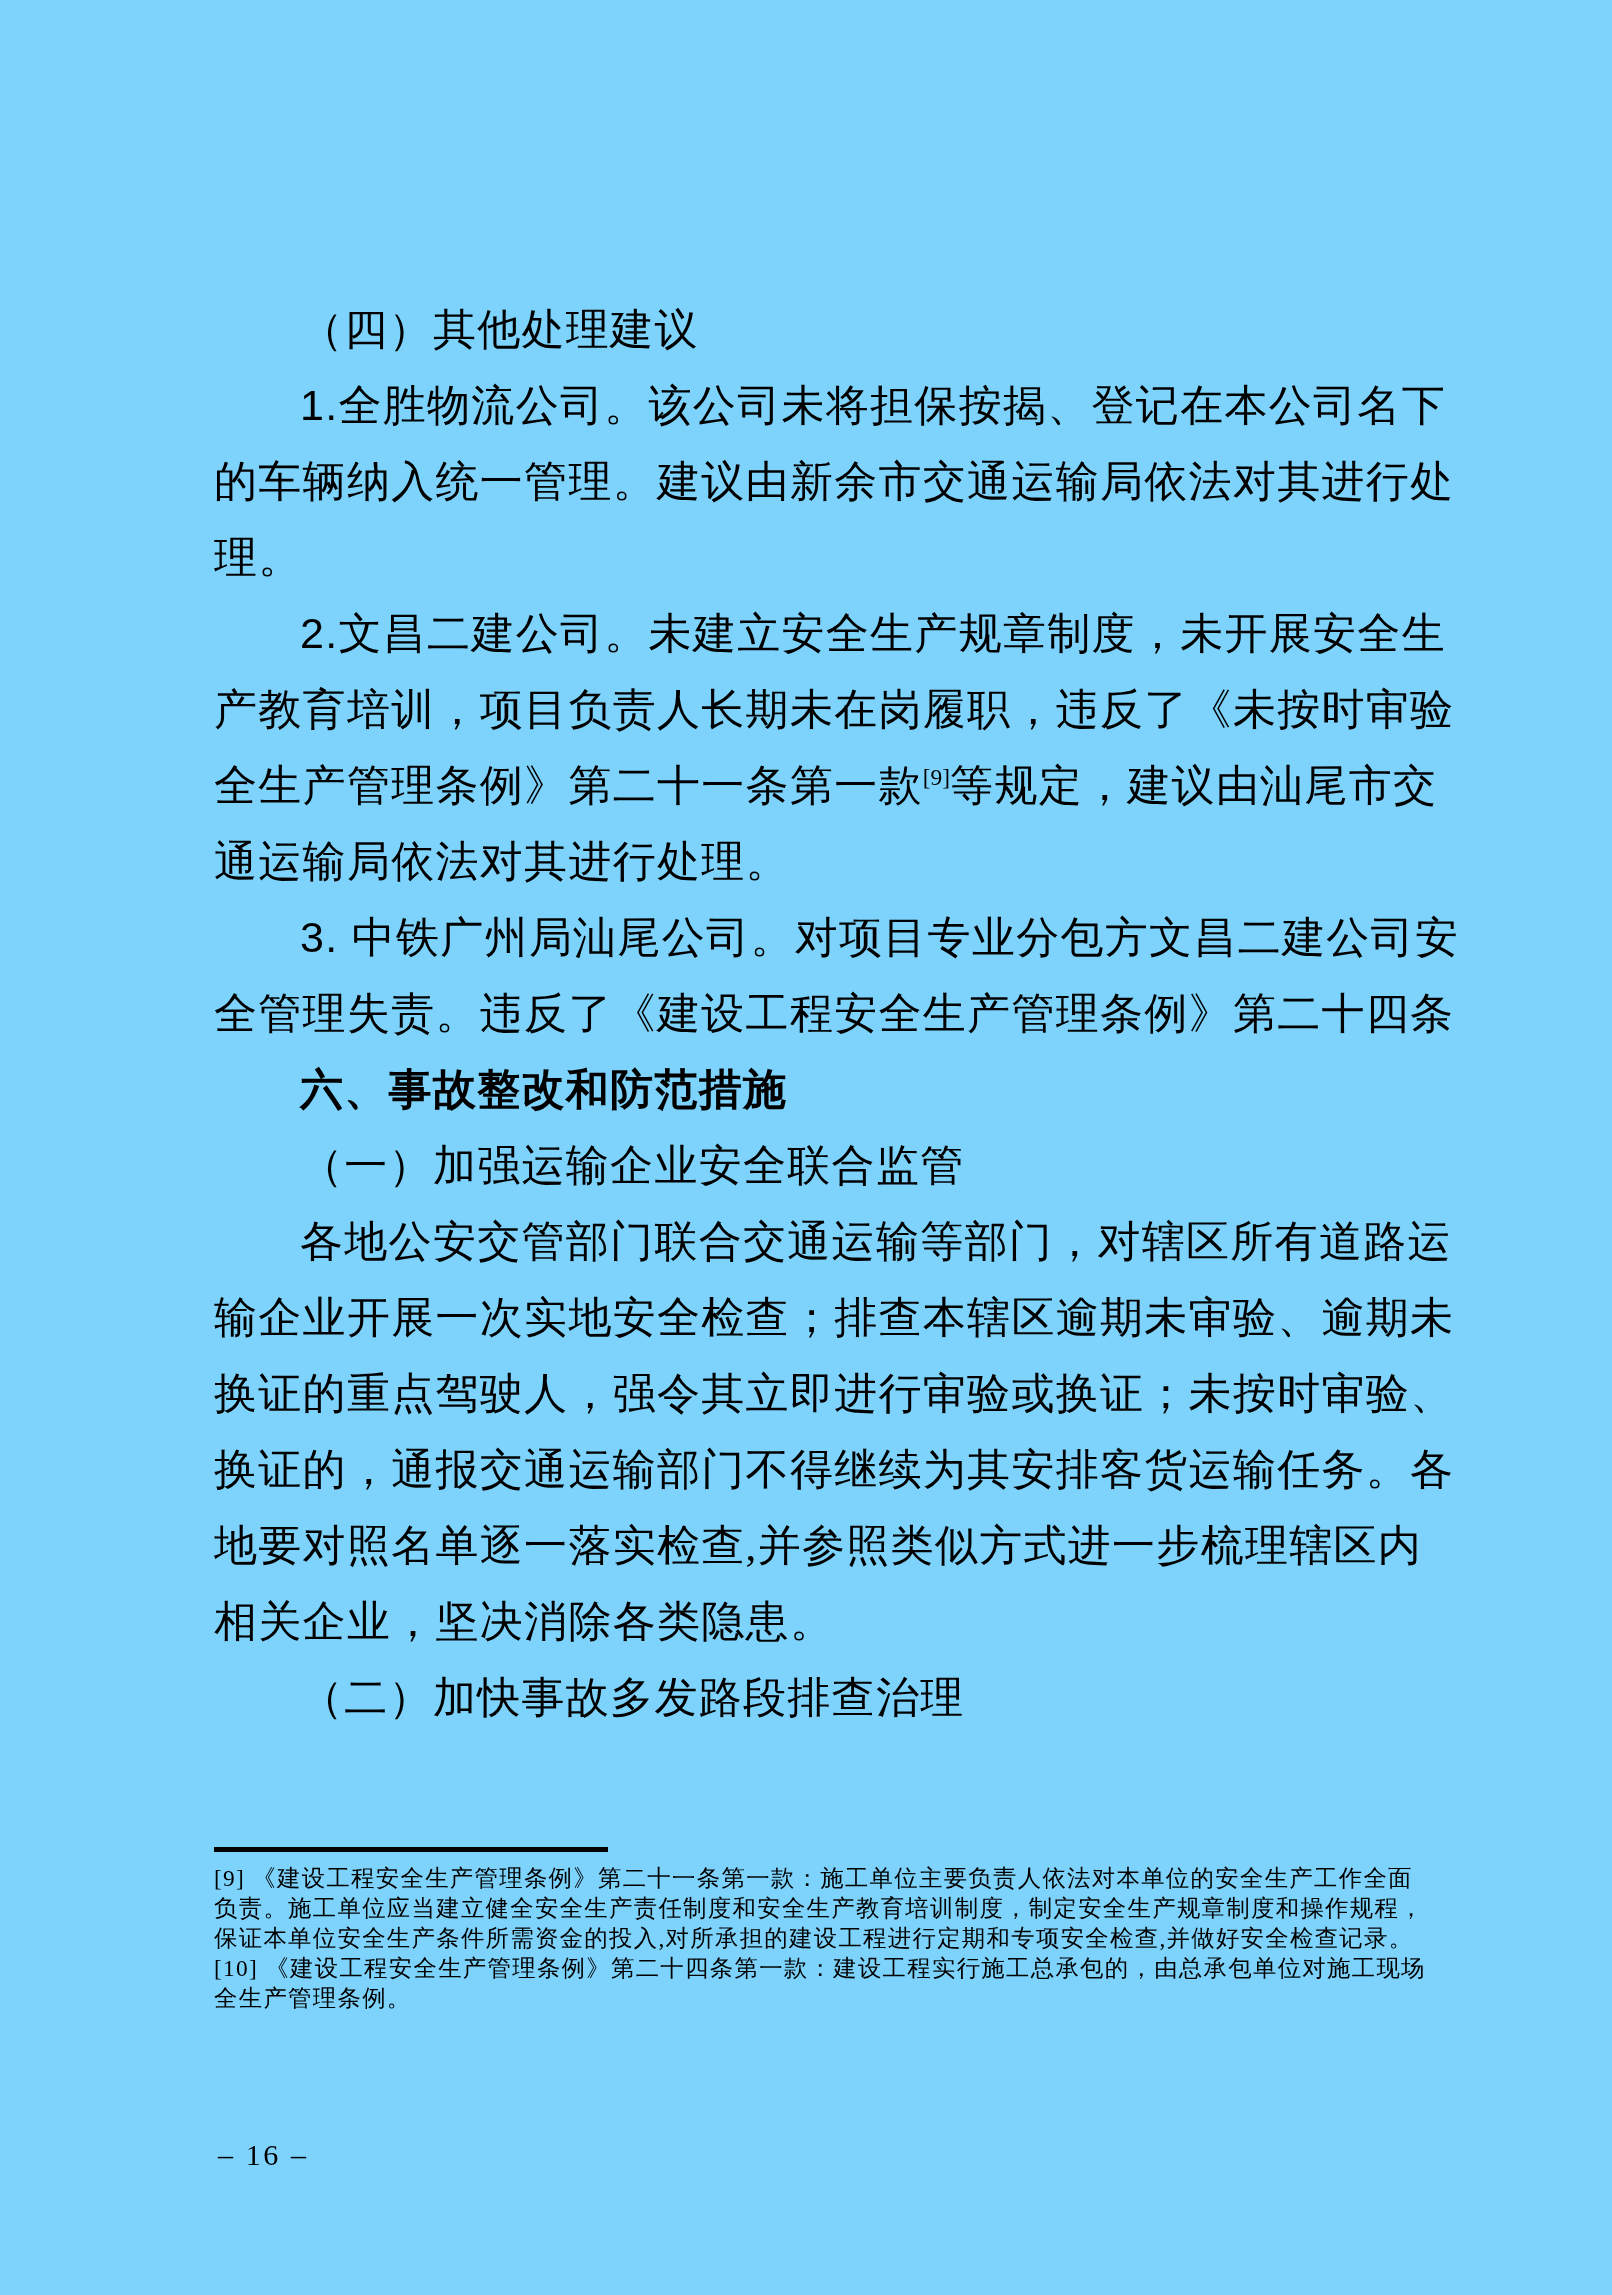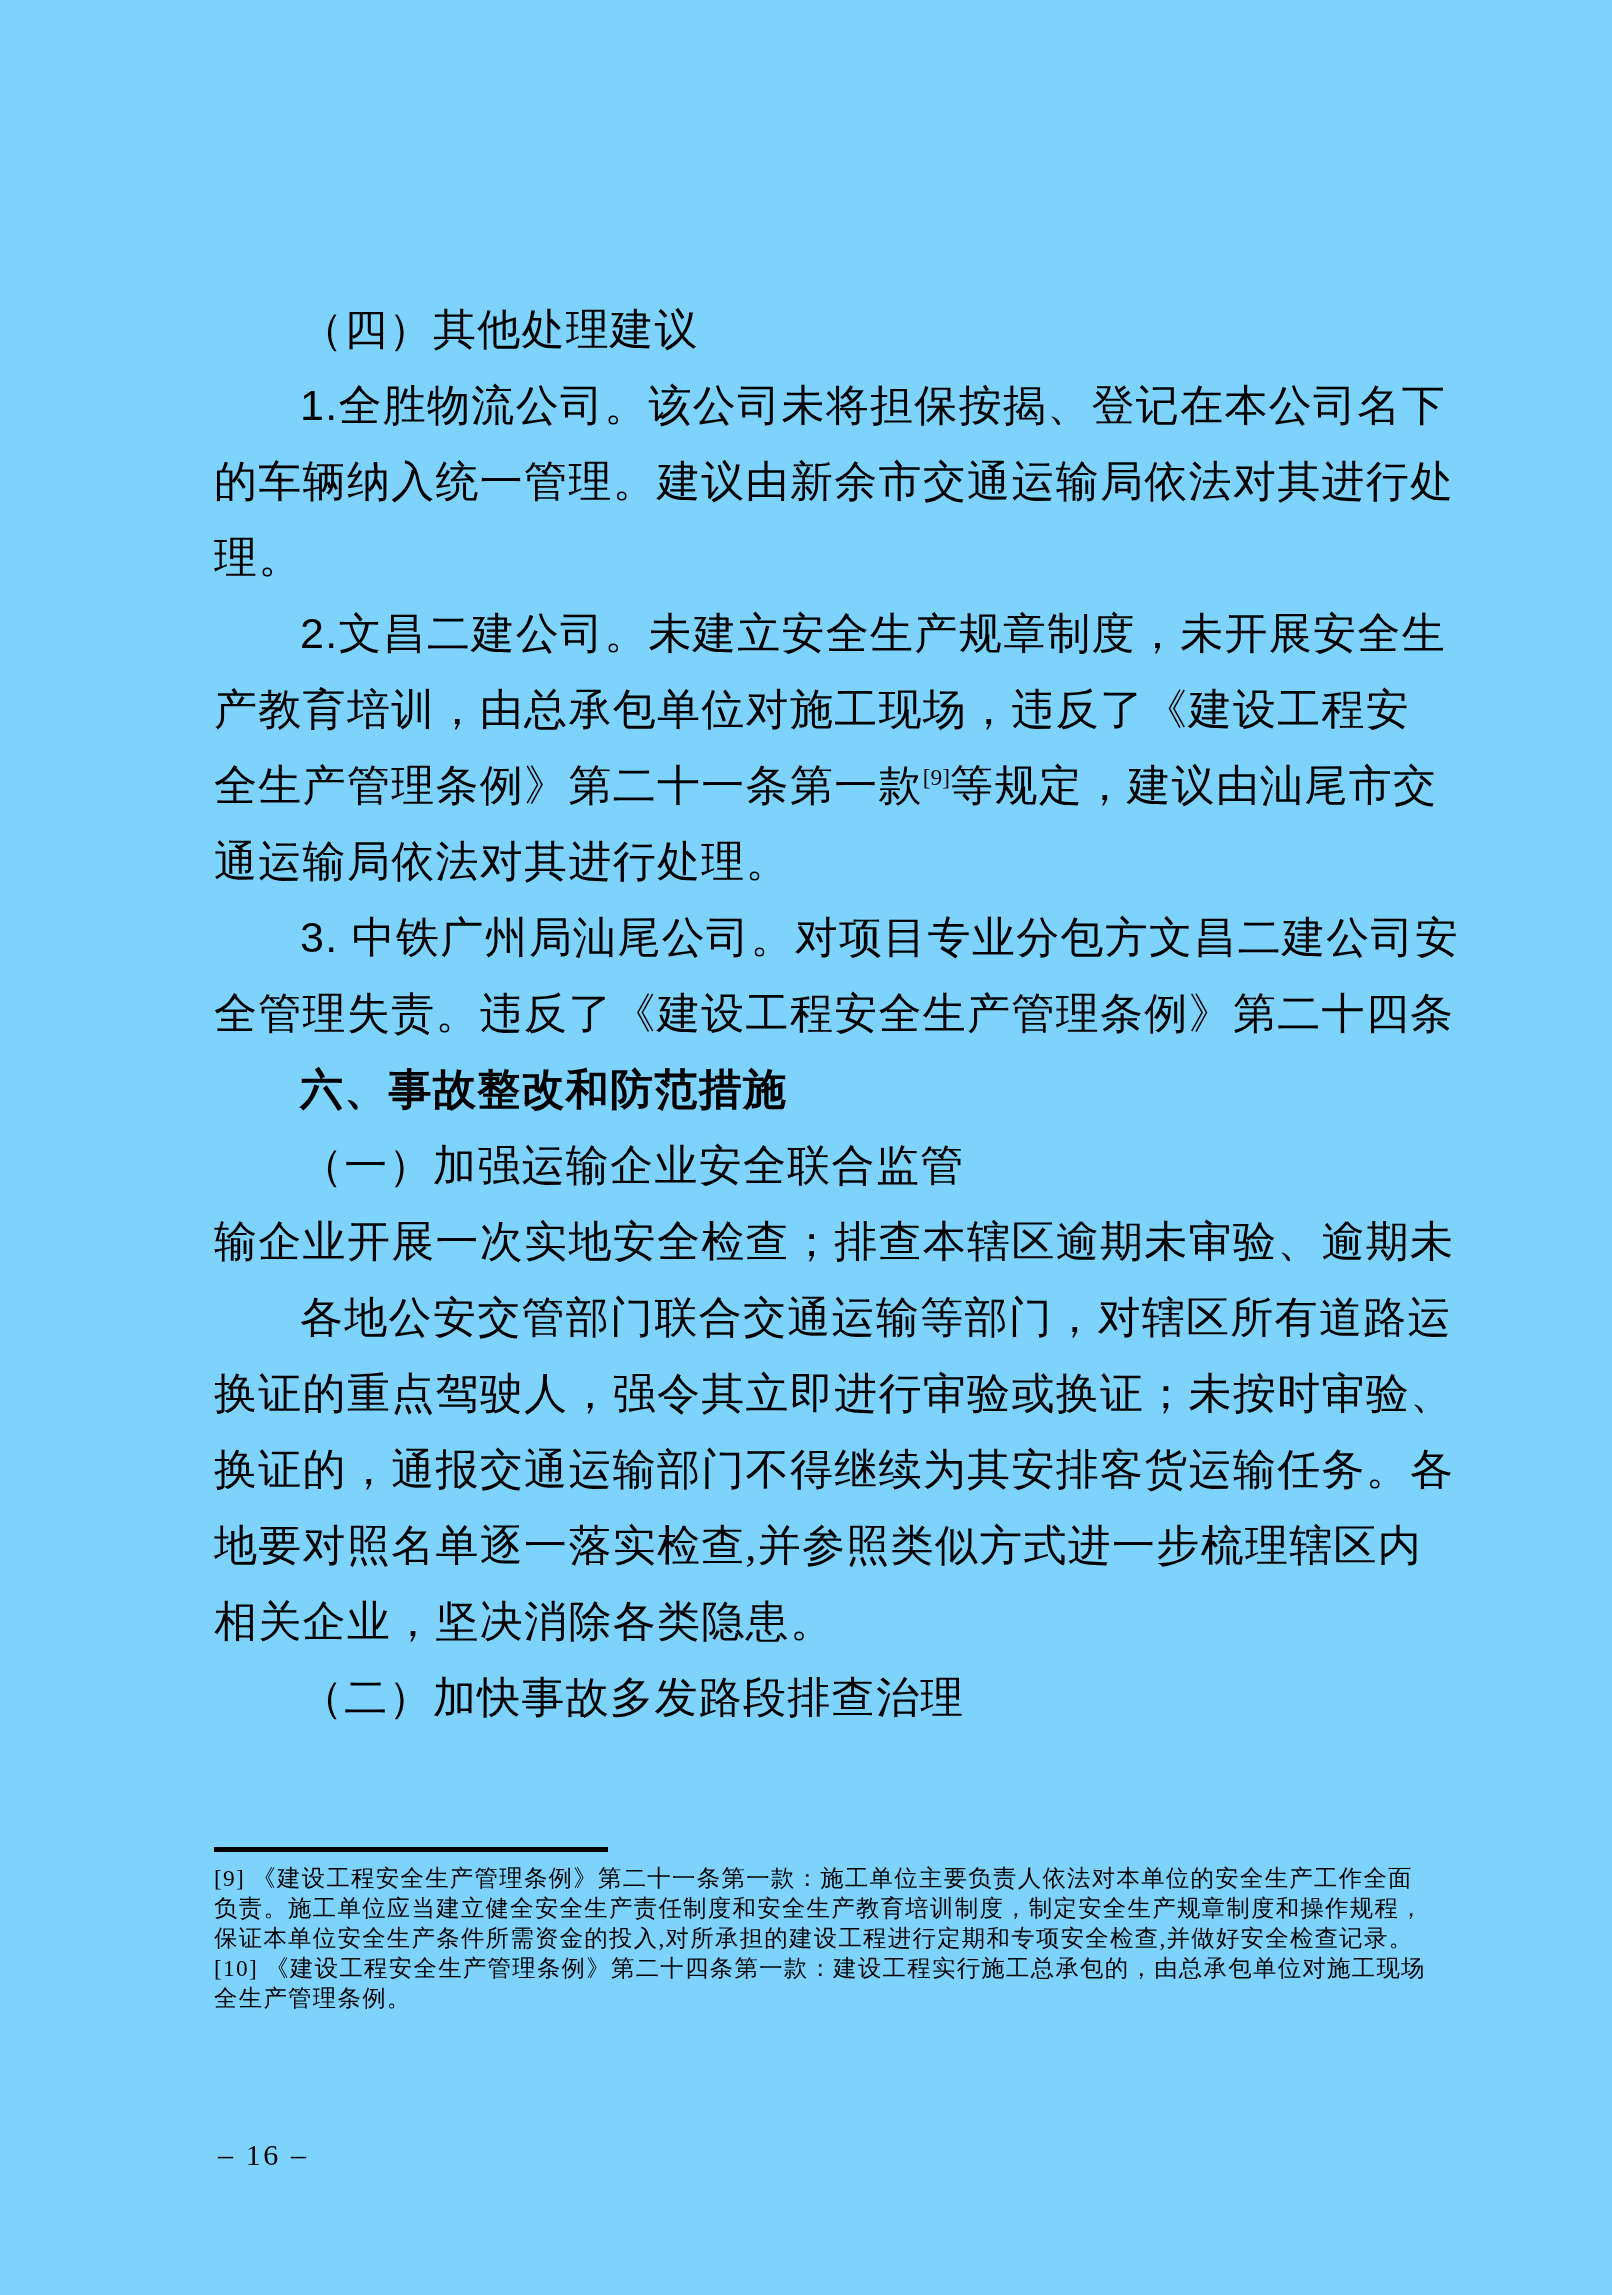--- a/index.html
+++ b/index.html
@@ -77,29 +77,29 @@
 </head>
 <body>
 
 <div class="page">
   <div class="main-text">
       <div class="line kai indent"><span class="bold-seg"></span><span class="seg">（四）其他处理建议</span><sup class="ref"></sup><span class="seg"></span></div>
       <div class="line body indent"><span class="bold-seg">1.全胜物流公司。</span><span class="seg">该公司未将担保按揭、登记在本公司名下</span><sup class="ref"></sup><span class="seg"></span></div>
       <div class="line body"><span class="bold-seg"></span><span class="seg">的车辆纳入统一管理。建议由新余市交通运输局依法对其进行处</span><sup class="ref"></sup><span class="seg"></span></div>
       <div class="line body"><span class="bold-seg"></span><span class="seg">理。</span><sup class="ref"></sup><span class="seg"></span></div>
       <div class="line body indent"><span class="bold-seg">2.文昌二建公司。</span><span class="seg">未建立安全生产规章制度，未开展安全生</span><sup class="ref"></sup><span class="seg"></span></div>
-      <div class="line body"><span class="bold-seg"></span><span class="seg">产教育培训，由总承包单位对施工现场，违反了《建设工程安</span><sup class="ref"></sup><span class="seg"></span></div>
+      <div class="line body"><span class="bold-seg"></span><span class="seg">产教育培训，项目负责人长期未在岗履职，违反了《未按时审验</span><sup class="ref"></sup><span class="seg"></span></div>
       <div class="line body"><span class="bold-seg"></span><span class="seg">全生产管理条例》第二十一条第一款</span><sup class="ref">[9]</sup><span class="seg">等规定，建议由汕尾市交</span></div>
       <div class="line body"><span class="bold-seg"></span><span class="seg">通运输局依法对其进行处理。</span><sup class="ref"></sup><span class="seg"></span></div>
       <div class="line body indent"><span class="bold-seg">3. 中铁广州局汕尾公司</span><span class="seg">。对项目专业分包方文昌二建公司安</span><sup class="ref"></sup><span class="seg"></span></div>
       <div class="line body"><span class="bold-seg"></span><span class="seg">全管理失责。违反了《建设工程安全生产管理条例》第二十四条</span><sup class="ref"></sup><span class="seg"></span></div>
       <div class="line hei indent"><span class="bold-seg"></span><span class="seg">六、事故整改和防范措施</span><sup class="ref"></sup><span class="seg"></span></div>
       <div class="line kai indent"><span class="bold-seg"></span><span class="seg">（一）加强运输企业安全联合监管</span><sup class="ref"></sup><span class="seg"></span></div>
+      <div class="line body indent"><span class="bold-seg"></span><span class="seg">各地公安交管部门联合交通运输等部门，对辖区所有道路运</span><sup class="ref"></sup><span class="seg"></span></div>
       <div class="line body"><span class="bold-seg"></span><span class="seg">输企业开展一次实地安全检查；排查本辖区逾期未审验、逾期未</span><sup class="ref"></sup><span class="seg"></span></div>
-      <div class="line body indent"><span class="bold-seg"></span><span class="seg">各地公安交管部门联合交通运输等部门，对辖区所有道路运</span><sup class="ref"></sup><span class="seg"></span></div>
       <div class="line body"><span class="bold-seg"></span><span class="seg">换证的重点驾驶人，强令其立即进行审验或换证；未按时审验、</span><sup class="ref"></sup><span class="seg"></span></div>
       <div class="line body"><span class="bold-seg"></span><span class="seg">换证的，通报交通运输部门不得继续为其安排客货运输任务。各</span><sup class="ref"></sup><span class="seg"></span></div>
       <div class="line body"><span class="bold-seg"></span><span class="seg">地要对照名单逐一落实检查,并参照类似方式进一步梳理辖区内</span><sup class="ref"></sup><span class="seg"></span></div>
       <div class="line body"><span class="bold-seg"></span><span class="seg">相关企业，坚决消除各类隐患。</span><sup class="ref"></sup><span class="seg"></span></div>
       <div class="line kai indent"><span class="bold-seg"></span><span class="seg">（二）加快事故多发路段排查治理</span><sup class="ref"></sup><span class="seg"></span></div>
     </div>
   <div class="footnote-sep"></div>
   <div class="footnotes">
       <div class="fn-line">[9] 《建设工程安全生产管理条例》第二十一条第一款：施工单位主要负责人依法对本单位的安全生产工作全面</div>
       <div class="fn-line">负责。施工单位应当建立健全安全生产责任制度和安全生产教育培训制度，制定安全生产规章制度和操作规程，</div>

